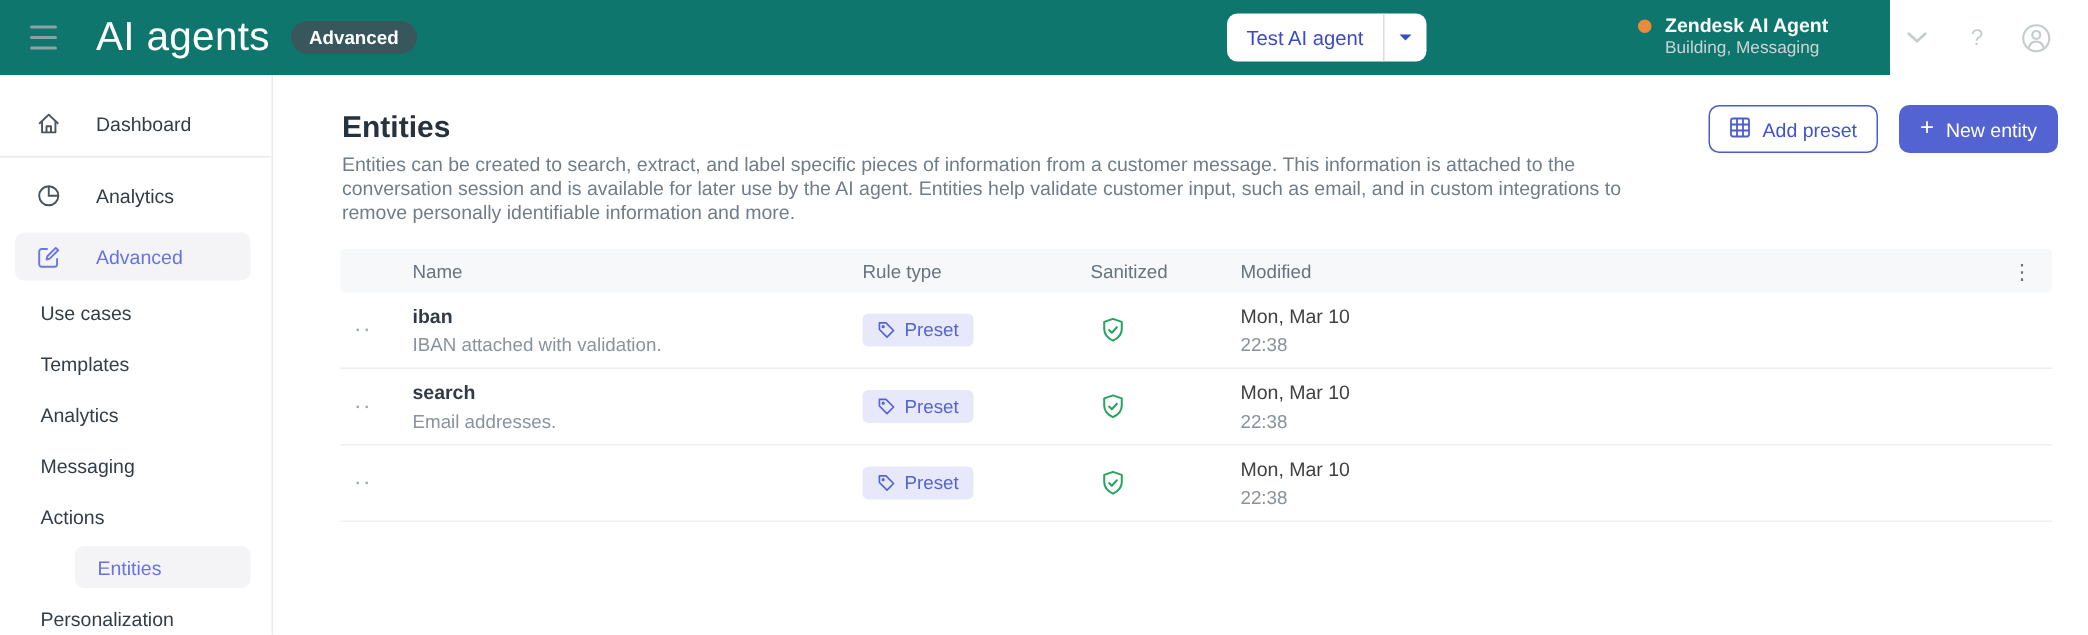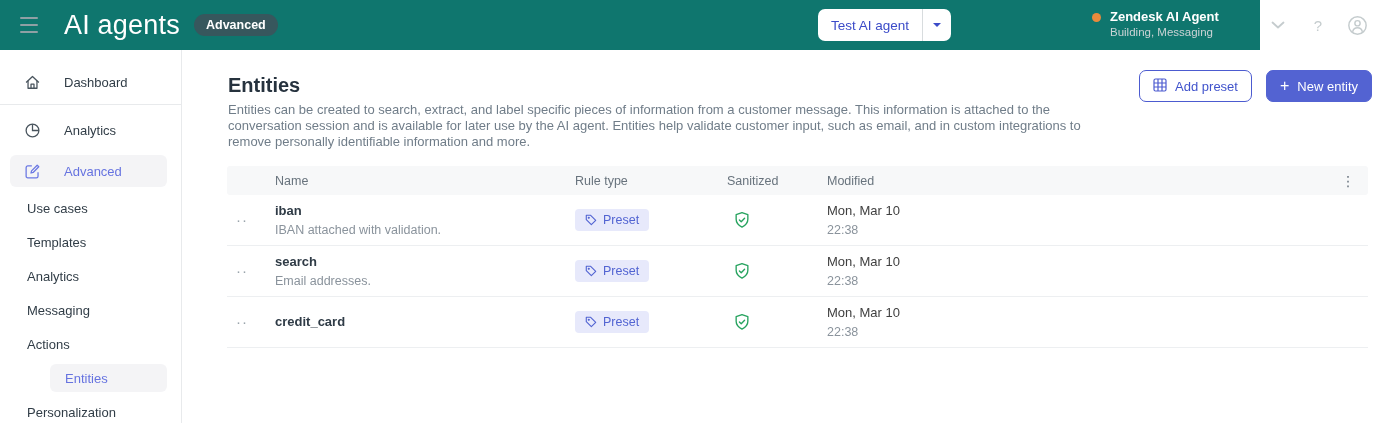--- a/index.html
+++ b/index.html
@@ -266,21 +266,20 @@
       <span class="cell-mod">
         <div class="dt">Mon, Mar 10</div>
         <div class="tm">22:38</div>
       </span>
       <span></span>
     </div>
 
     <div class="tgrid trow">
       <span class="drag">··</span>
       <span class="cell-name">
-        <div class="nm">credit_card</div>
       </span>
       <span>
         <span class="badge">
           <svg width="12" height="12" viewBox="0 0 14 14" fill="none" stroke="currentColor" stroke-width="1.3">
             <path d="M1.5 1.5 H6.6 L12.5 7.4 L7.4 12.5 L1.5 6.6 Z" stroke-linejoin="round"></path>
               <circle cx="4.4" cy="4.4" r="0.6" fill="currentColor"></circle>
           </svg>
           <span>Preset</span>
         </span>
       </span>

